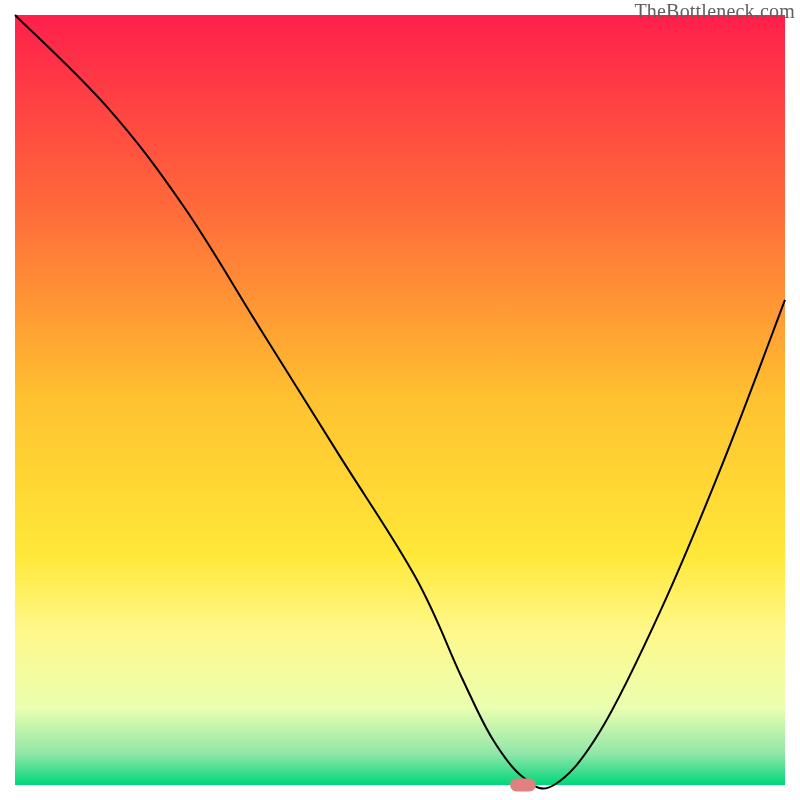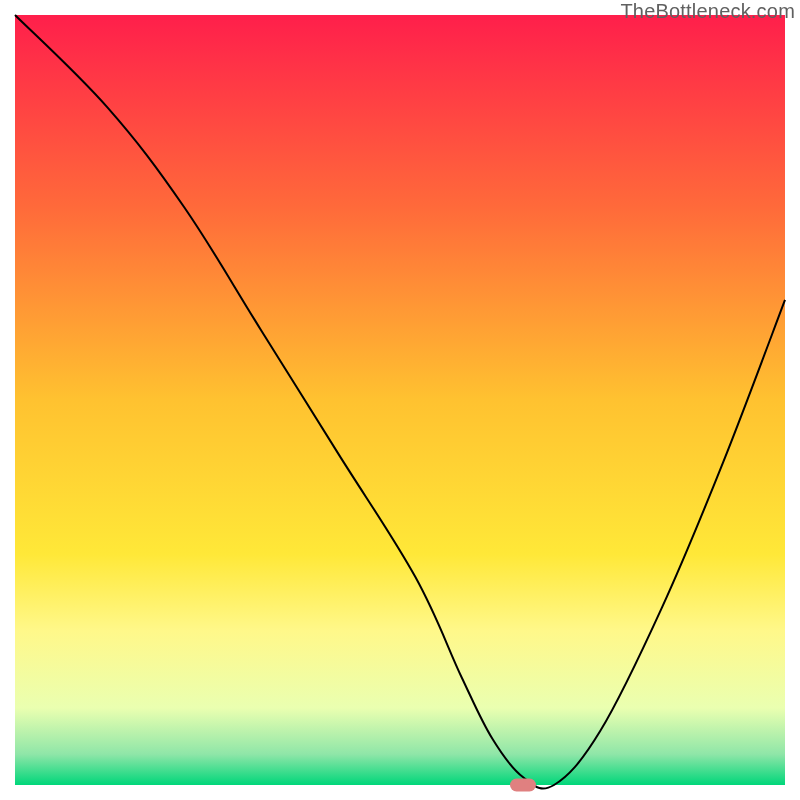--- a/index.html
+++ b/index.html
@@ -8,20 +8,21 @@
     width: 800px;
     height: 800px;
     overflow: hidden;
     font-family: Arial, Helvetica, sans-serif;
   }
   .chart-container {
     position: relative;
     width: 800px;
     height: 800px;
     background: #ffffff;
+    font-family: Liberation Serif, serif;
   }
   .plot-area {
     position: absolute;
     left: 15px;
     top: 15px;
     width: 770px;
     height: 770px;
     box-sizing: border-box;
   }
   .gradient-bg {

